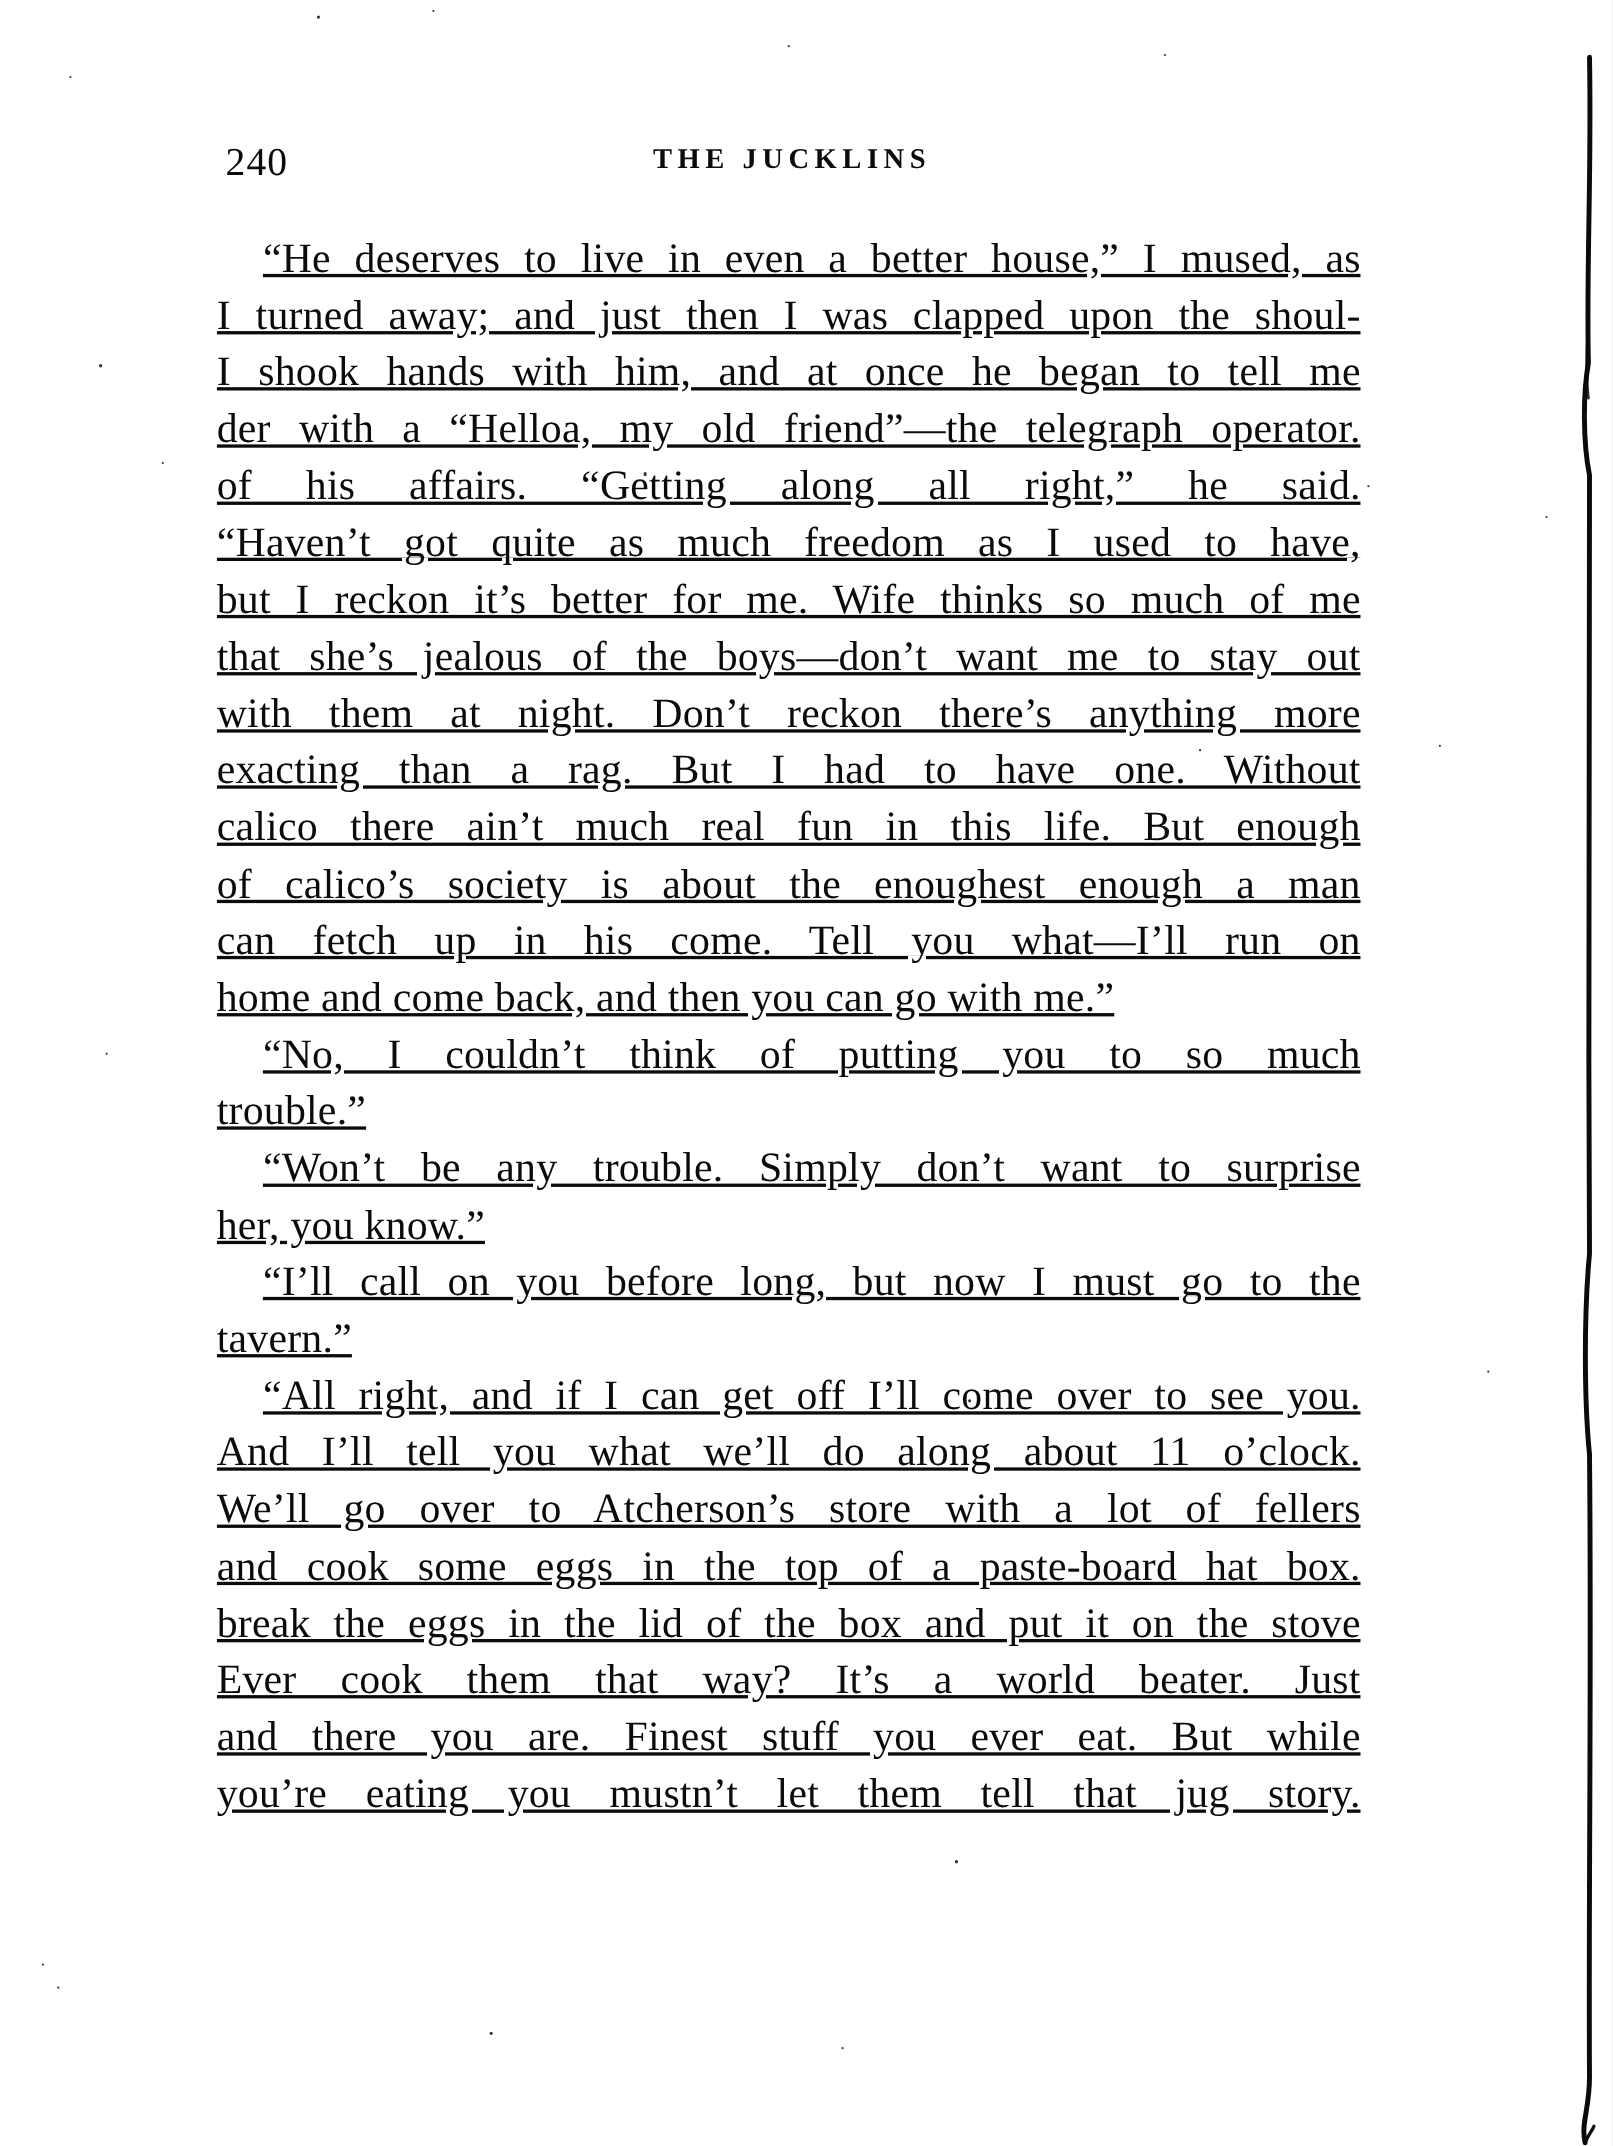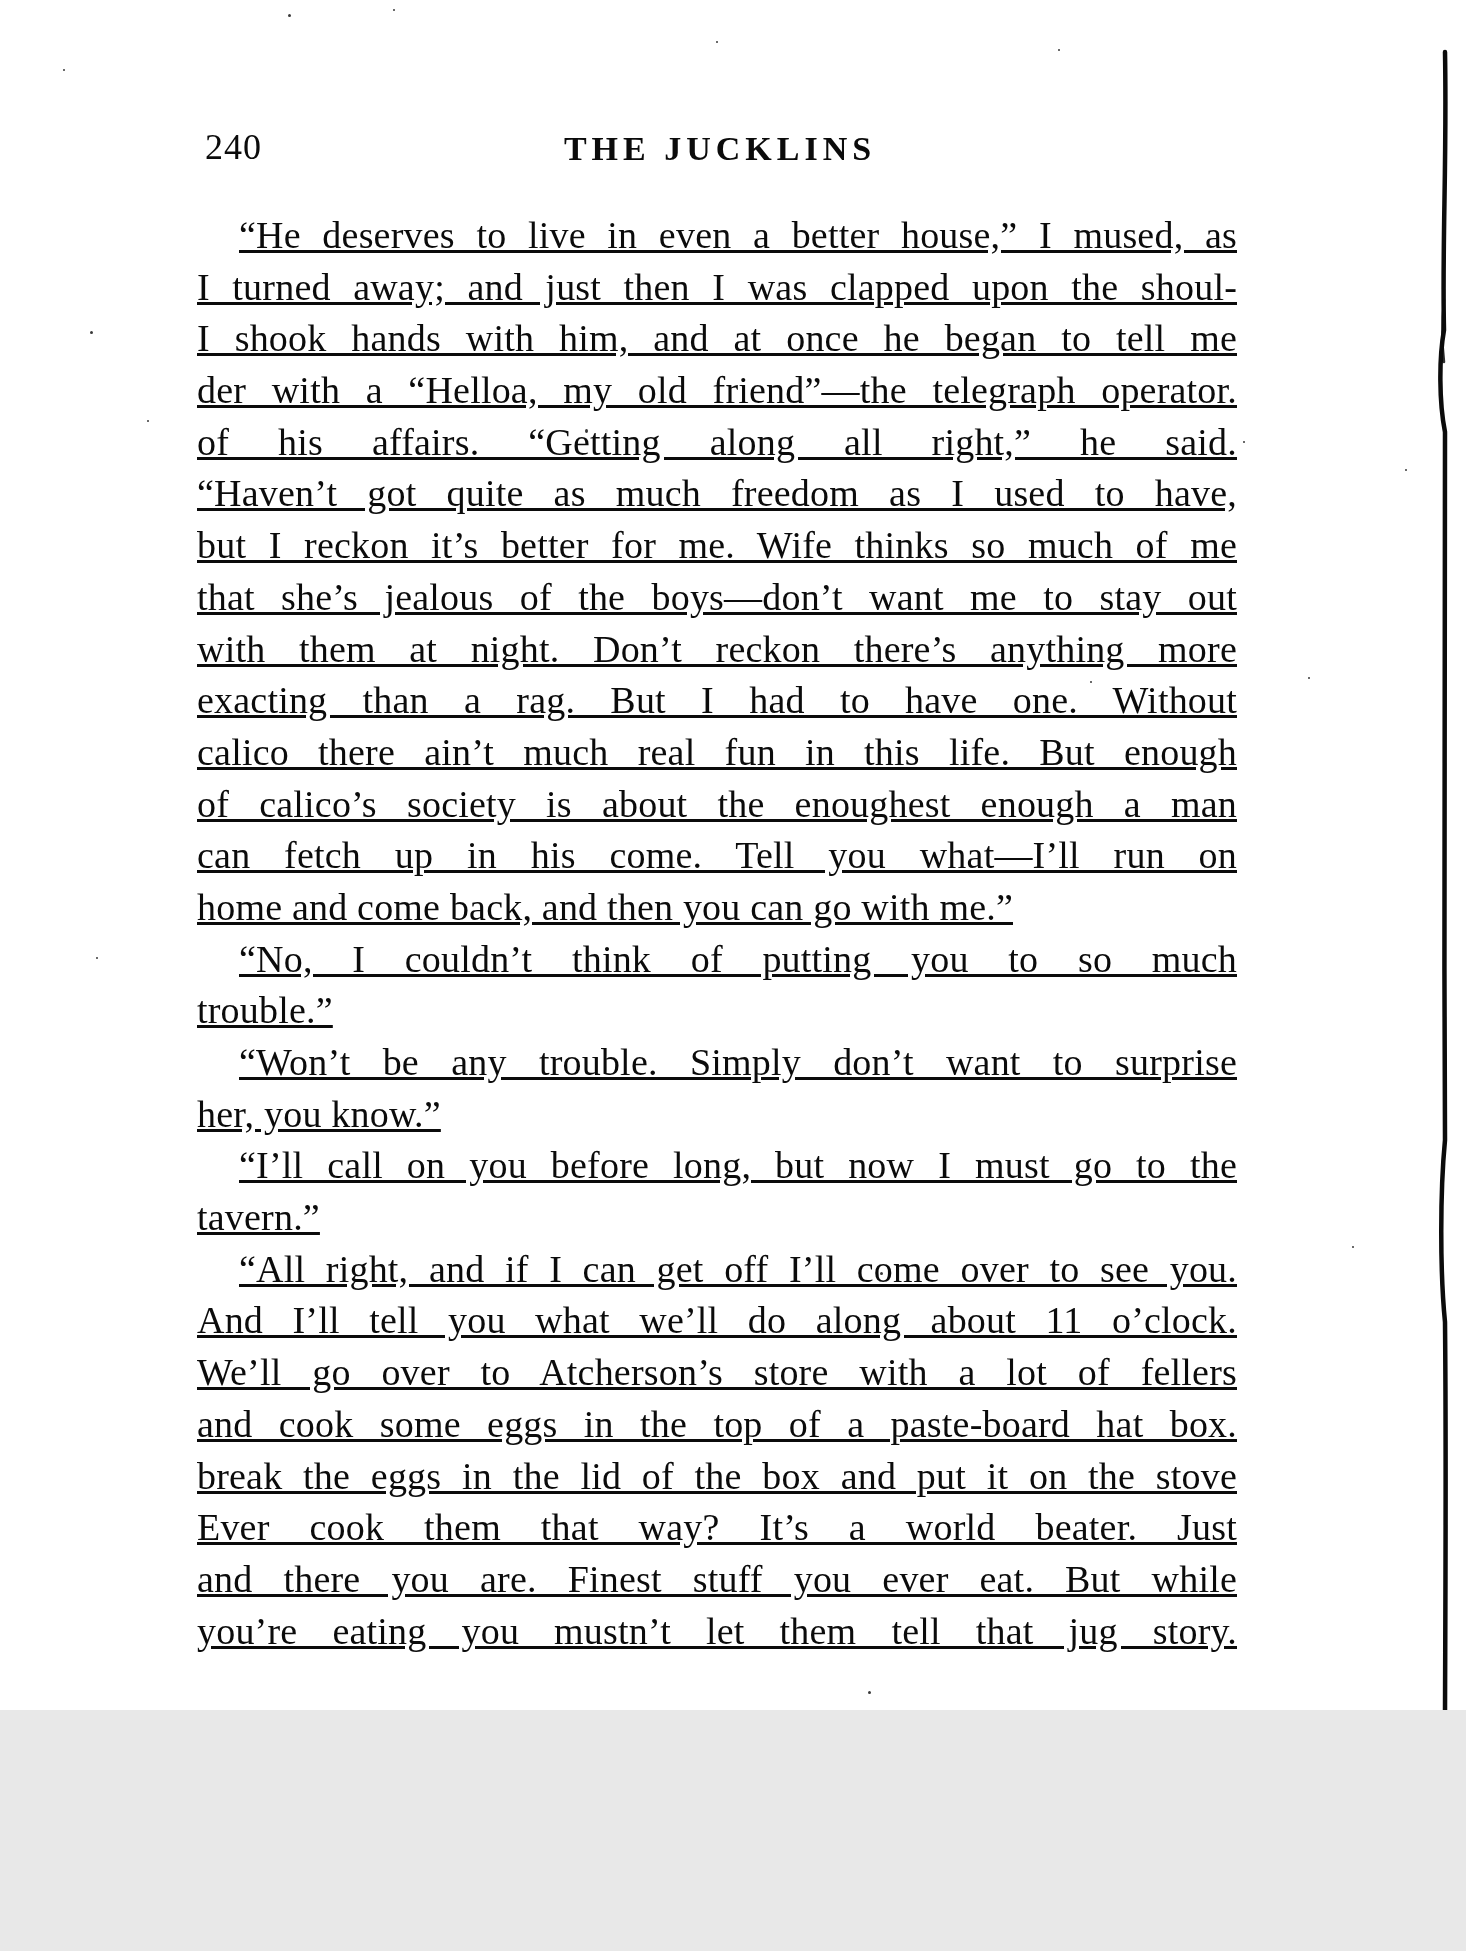--- a/index.html
+++ b/index.html
@@ -1,35 +1,35 @@
 <!DOCTYPE html>
 <html><head>
 <meta charset="utf-8">
 <style>
   html,body{margin:0;padding:0;background:#e8e8e8;}
   .page{
     position:relative;
-    width:1466px;height:1710px;
+    width:1466px;height:1951px;
     margin:0 auto;
     background:#ffffff;
     color:#0b0b0b;
     font-family:"Liberation Serif","DejaVu Serif",serif;
     overflow:hidden;
   }
   .page-number{
     position:absolute;
     left:205px;top:126px;
     font-size:36px;
     letter-spacing:1px;
   }
   .running-head{
     position:absolute;
     left:720px;top:130px;
     transform:translateX(-50%);
-    font-size:34px;
+    font-size:26px;
     font-weight:700;
     letter-spacing:5px;
     white-space:nowrap;
   }
   .text-block{
     position:absolute;
     left:197px;top:210px;
     width:1040px;
     text-decoration:underline;
   }

